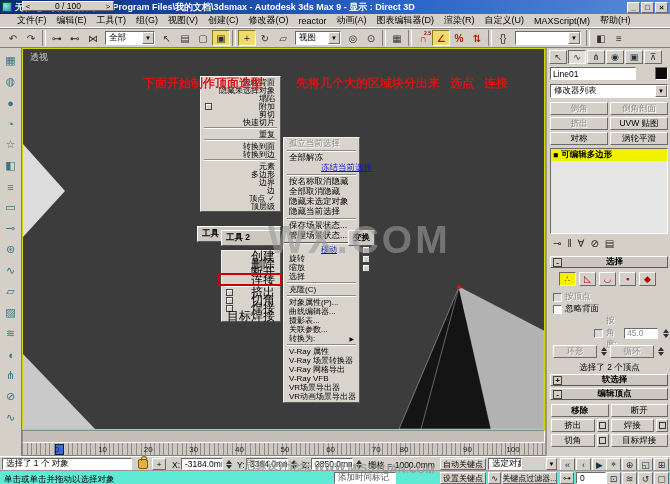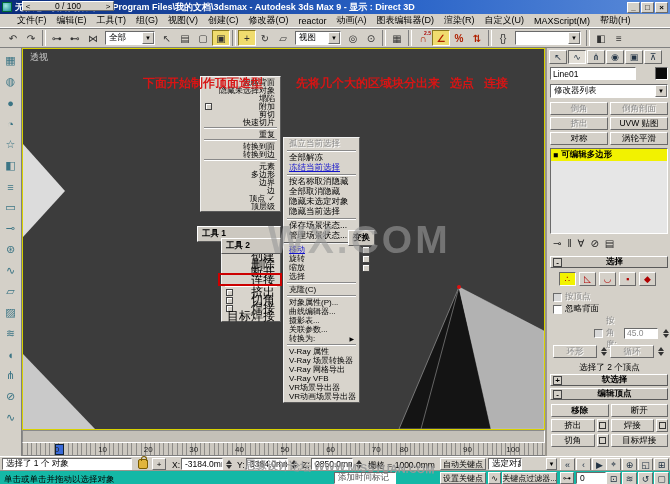--- a/index.html
+++ b/index.html
@@ -31,21 +31,21 @@
   .viewport{left:22px;top:48px;width:523px;height:382px;background:#3c3c3c;border:1px solid #d8d200;}
   .vplabel{left:30px;top:51px;color:#c8c8c8;font-size:9px;z-index:20;}
   .anno{color:#d81414;font-weight:bold;font-size:12px;z-index:50;white-space:pre;}
   .wmcenter{z-index:40;font-size:39px;font-weight:bold;color:#9a9a9a;opacity:.6;letter-spacing:3px;}
   .wmbottom{z-index:60;font-size:11px;font-weight:bold;color:#9a9a9a;opacity:.95;white-space:nowrap;transform:rotate(1.5deg);}
   
   .menu{position:absolute;background:#d8d4cc;border:1px solid;border-color:#f2f2f2 #5a5a5a #5a5a5a #f2f2f2;padding:1px;z-index:30;}
   .mi{display:flex;align-items:center;padding:0 4px;color:#000;position:relative;white-space:nowrap;}
   .mir{justify-content:flex-end;}
   .msep{height:1px;border-top:1px solid #8a8a8a;border-bottom:1px solid #fff;margin:1px 2px;}
-  .mblue{color:#1414cc;text-decoration:underline;}
+  .mblue{color:#1414cc;text-decoration:underline;margin-left:32px;}
   .mdis{color:#8a8a8a;text-shadow:1px 1px 0 #fff;}
   .mredbox{position:absolute;border:2px solid #cc0000;z-index:45;}
   .mhdr{position:absolute;background:#ccc8c0;border:1px solid;border-color:#fff #5a5a5a #5a5a5a #fff;font-weight:bold;font-size:8.5px;padding:1px 4px;z-index:33;white-space:nowrap;color:#000;}
   .lbox,.rbox{width:7px;height:7px;background:#d4d0c8;border:1px solid #444;box-shadow:inset 1px 1px 0 #fff;flex:none;}
   .lbox{position:absolute;left:3px;}
   .chk{margin-left:3px;font-size:8px;}
   .marrow{margin-left:auto;font-size:6px;}
   #menu-tool1 .mi{height:8px;font-size:8px;}
   #menu-tool2 .mi{height:8px;font-size:12px;}
   #menu-display .mi{height:10px;font-size:8.5px;}
@@ -84,21 +84,21 @@
   
   .tsrow{left:22px;top:430px;width:523px;height:13px;background:#c4c0b8;border:1px solid;border-color:#8a8a8a #fff #fff #8a8a8a;}
   .tshandle{position:absolute;left:22px;top:1px;width:92px;height:10px;background:#d4d0c8;border:1px solid;border-color:#fff #6a6a6a #6a6a6a #fff;display:flex;align-items:center;color:#000;}
   .tsarrow{width:10px;text-align:center;font-size:8px;}
   .tsval{flex:1;text-align:center;font-size:8.5px;}
   .ruler{left:22px;top:443px;width:523px;height:13px;background:#ccc8c0;border-bottom:1px solid #808080;overflow:hidden;}
   .ruler::before{content:"";position:absolute;left:0;top:0;right:0;bottom:0;background:repeating-linear-gradient(90deg,rgba(90,90,90,.55) 0 1px,transparent 1px 4.56px);}
   .ticklabel{position:absolute;top:2px;width:24px;text-align:center;font-size:8px;color:#222;}
   .tbmarker{position:absolute;left:33px;top:1px;width:9px;height:11px;background:#3a6ad8;border:1px solid #123;}
   .statusrow{left:0;top:456px;width:670px;height:14px;background:#d4d0c8;border-top:1px solid #fff;}
-  .promptrow{left:0;top:470px;width:670px;height:14px;background:#14b8a6;border-top:1px solid #9a968e;}
+  .promptrow{left:0;top:470px;width:670px;height:14px;background:#5eead4;border-top:1px solid #9a968e;}
   .srbox{position:absolute;top:1px;height:12px;background:#fff;border:1px solid;border-color:#6a6a6a #fff #fff #6a6a6a;display:flex;align-items:center;padding:0 3px;font-size:8.5px;color:#000;white-space:nowrap;overflow:hidden;}
   .srlabel{position:absolute;top:3px;font-size:8.5px;color:#000;white-space:nowrap;}
   .srbtn{position:absolute;top:1px;height:12px;background:#d4d0c8;border:1px solid;border-color:#fff #6a6a6a #6a6a6a #fff;display:flex;align-items:center;justify-content:center;font-size:8px;color:#000;white-space:nowrap;}
   .lockicon{position:absolute;top:2px;width:10px;height:10px;background:#e0b43c;border:1px solid #7a5c00;border-radius:2px;}
   .lockicon::before{content:"";position:absolute;left:2px;top:-4px;width:4px;height:4px;border:1px solid #7a5c00;border-bottom:none;border-radius:3px 3px 0 0;}
   .navcell{width:15px;height:13px;border:1px solid;border-color:#fff #6a6a6a #6a6a6a #fff;background:#d4d0c8;display:flex;align-items:center;justify-content:center;font-size:9px;color:#234;flex:none;}
   .cluster{position:absolute;top:0;display:flex;gap:1px;padding-top:1px;}
 </style>
 </head>
 <body>
@@ -254,21 +254,21 @@
       </div>
       <div class="mi mir">
         <span>顶点</span>
         <span class="chk">✓</span>
       </div>
       <div class="mi mir">
         <span>顶层级</span>
       </div>
     </div>
   <div class="mhdr" style="left:197px;top:226px;width:84px;">工具 1</div>
-  <div class="mhdr" style="left:221px;top:238px;width:60px;">工具 2</div>
+  <div class="mhdr" style="left:221px;top:230px;width:60px;">工具 2</div>
   <div class="menu" id="menu-tool2" style="left:221px;top:250px;width:60px;">
       <div class="mi mir">
         <span>创建</span>
       </div>
       <div class="mi mir">
         <span>删除</span>
       </div>
       <div class="mi mir">
         <span>断开</span>
       </div>

